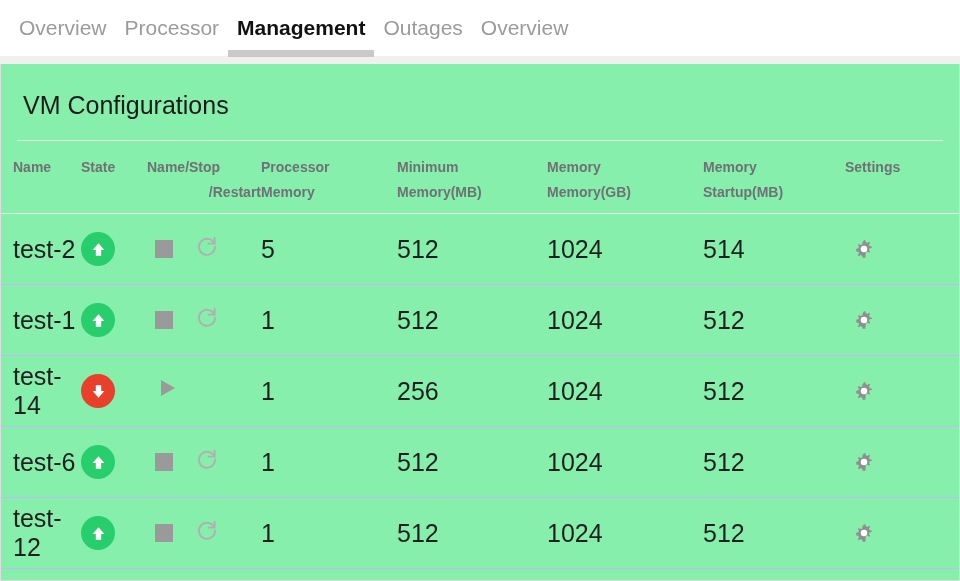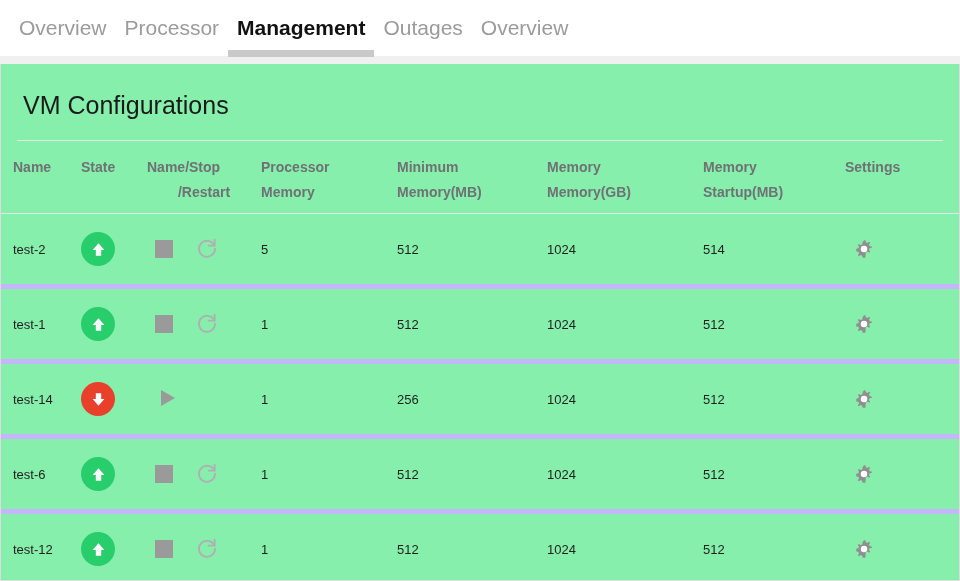--- a/index.html
+++ b/index.html
@@ -96,29 +96,29 @@
     font-size: 14px;
     font-weight: bold;
     color: #6f7174;
     text-align: left;
     vertical-align: top;
     padding: 14px 0 8px 0;
     line-height: 25px;
     border-bottom: 1px solid #e6e6e6;
   }
   table.vmtable td {
-    font-size: 13px;
+    font-size: 25px;
     color: #1f1f1f;
     text-align: left;
     vertical-align: middle;
     height: 70px;
-    border-bottom: 5px solid #c4b5fd;
+    border-bottom: 1px solid #c4b5fd;
     padding: 0;
   }
-  .th-l2-right { display: block; text-align: center; }
+  .th-l2-right { display: block; text-align: right; }
 
   
   col.c-name     { width: 80px; }
   col.c-state    { width: 66px; }
   col.c-actions  { width: 114px; }
   col.c-proc     { width: 136px; }
   col.c-minmem   { width: 150px; }
   col.c-maxmem   { width: 156px; }
   col.c-startmem { width: 142px; }
   col.c-settings { width: 116px; }

